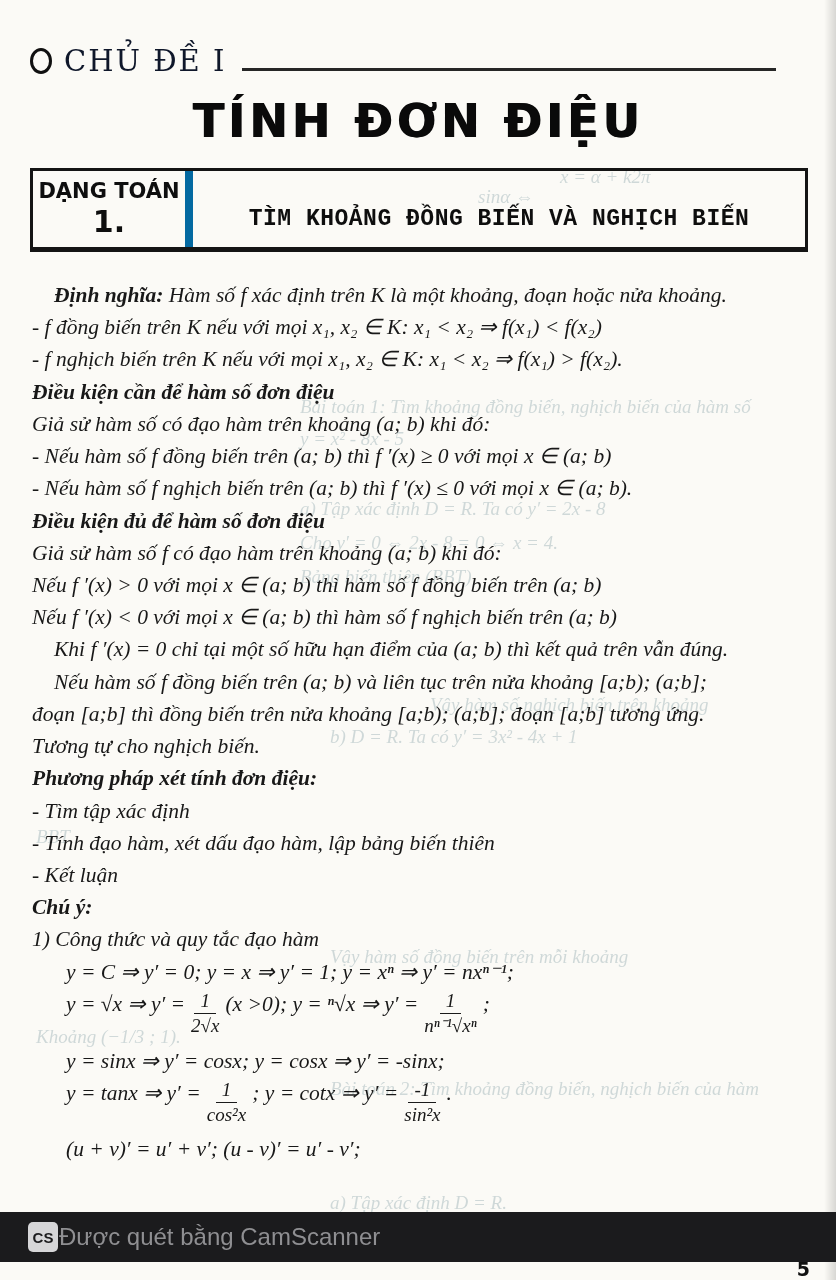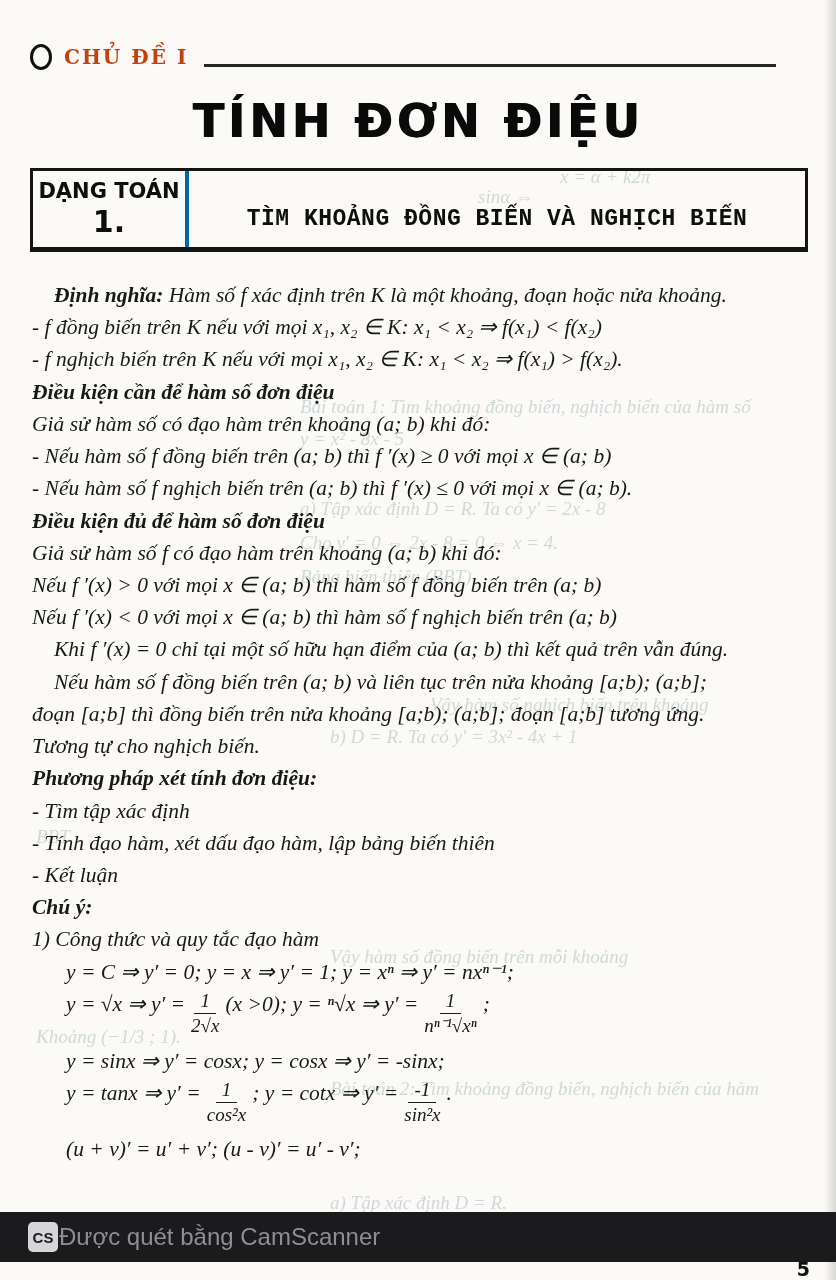--- a/index.html
+++ b/index.html
@@ -1,30 +1,30 @@
 <!DOCTYPE html>
 <html><head>
 <meta charset="utf-8">
 <style>
   html,body{margin:0;padding:0;background:#e8e8e8;}
   .page{position:relative;width:836px;height:1280px;background:#fbfaf6;overflow:hidden;
         font-family:"Liberation Serif",serif;margin:0 auto;}
   
   .chapter-row{position:absolute;top:44px;left:30px;right:60px;display:flex;align-items:center;z-index:3;}
   .bullet{width:16px;height:20px;border:3px solid #101010;border-radius:50%;margin-right:12px;flex:0 0 auto;}
-  .chapter-title{font-family:"DejaVu Serif",serif;font-weight:bold;font-size:20px;letter-spacing:2px;color:#c2410c;white-space:nowrap;}
+  .chapter-title{font-family:"DejaVu Serif",serif;font-weight:normal;font-size:29px;letter-spacing:2px;color:#0f172a;white-space:nowrap;}
   .rule{flex:1;height:0;border-bottom:3px solid #262626;margin-left:16px;transform:translateY(8px);}
   
   .main-title{position:absolute;top:94px;left:0;width:100%;text-align:center;margin:0;z-index:3;
               font-family:"DejaVu Sans",sans-serif;font-weight:bold;font-size:46px;letter-spacing:4px;color:#0a0a0a;
               text-shadow:1px 0 0 #0a0a0a;}
   
   .type-box{position:absolute;top:168px;left:30px;width:778px;height:84px;border:3px solid #141414;
             border-bottom-width:5px;display:flex;box-sizing:border-box;background:transparent;z-index:3;}
-  .type-left{width:152px;border-right:4px solid #0369a1;display:flex;flex-direction:column;align-items:center;justify-content:center;gap:1px;}
+  .type-left{width:152px;border-right:8px solid #0369a1;display:flex;flex-direction:column;align-items:center;justify-content:center;gap:1px;}
   .type-l1{font-family:"DejaVu Sans",sans-serif;font-weight:bold;font-size:21px;color:#0e0e0e;}
   .type-l2{font-family:"DejaVu Sans",sans-serif;font-weight:bold;font-size:30px;color:#0e0e0e;}
   .type-right{flex:1;display:flex;align-items:center;justify-content:center;padding-top:20px;
               font-family:Liberation Mono, monospace;font-weight:bold;font-size:23px;letter-spacing:.5px;color:#0e0e0e;}
   
   .content{position:absolute;top:282px;left:32px;width:774px;z-index:2;
            font-style:italic;font-size:21.5px;line-height:1.22;color:#181818;}
   .line{margin:0 0 6px;}
   .line.indent{text-indent:22px;}
   .line.formula{padding-left:34px;}

